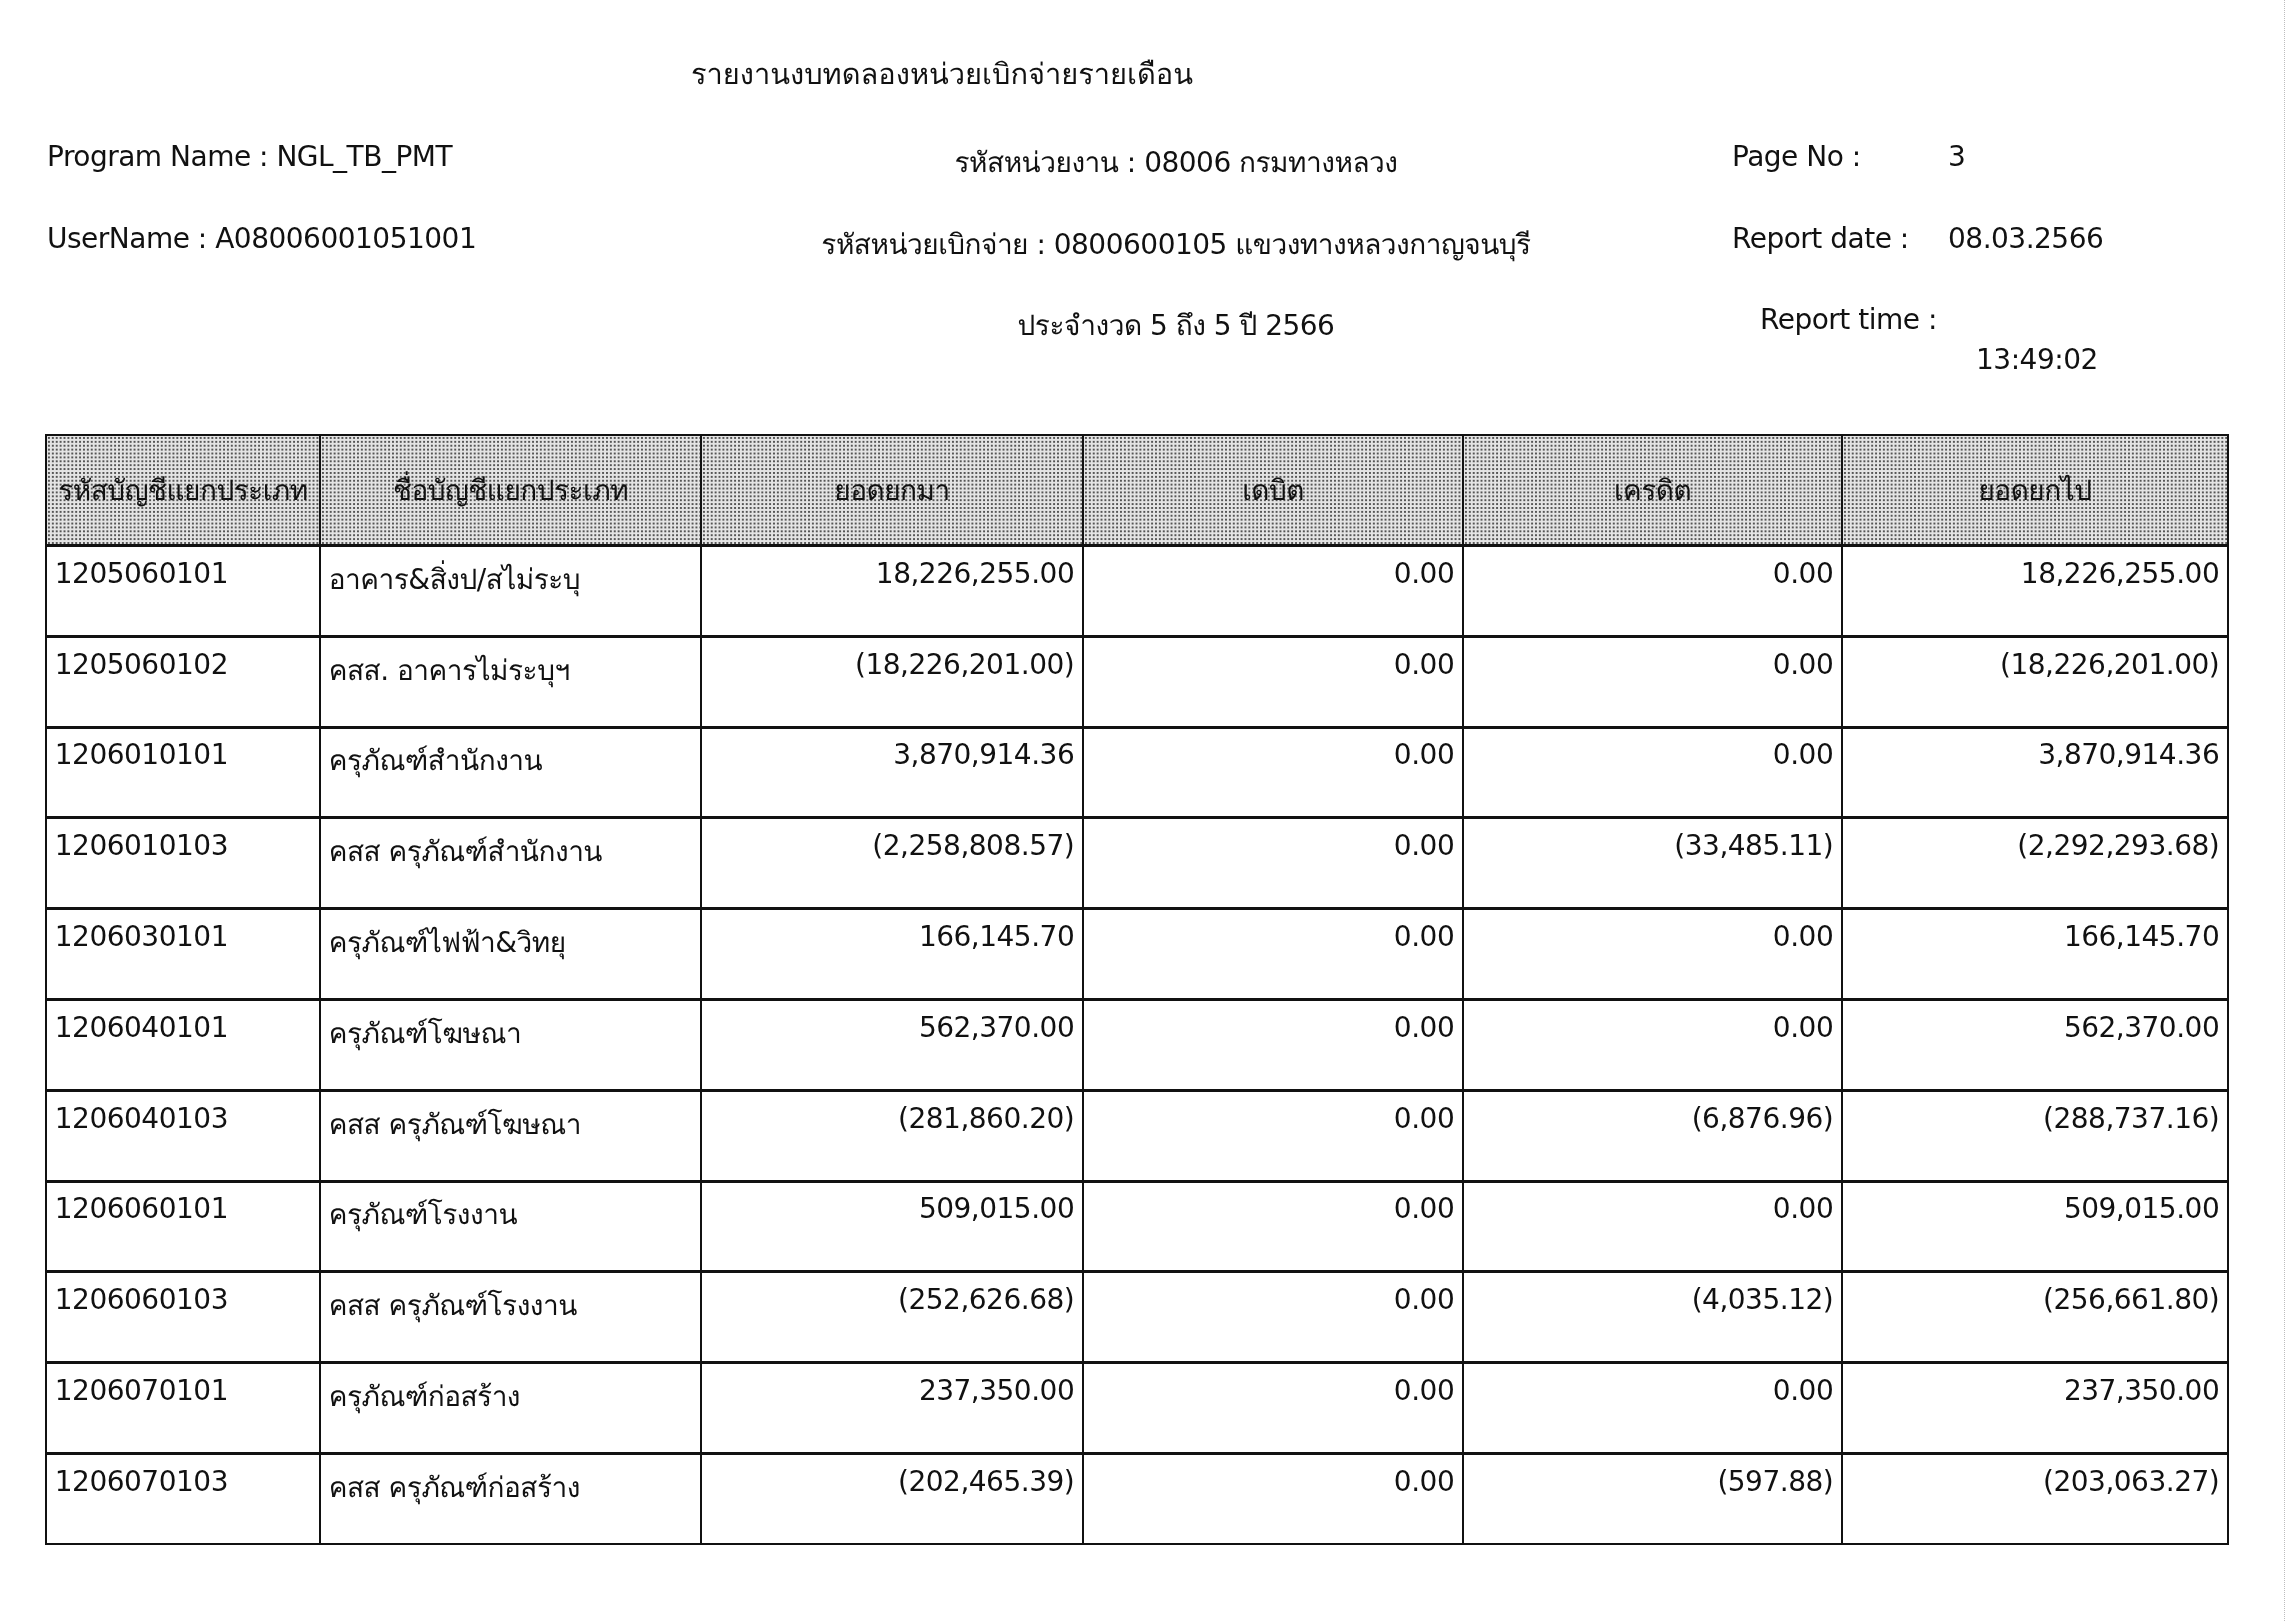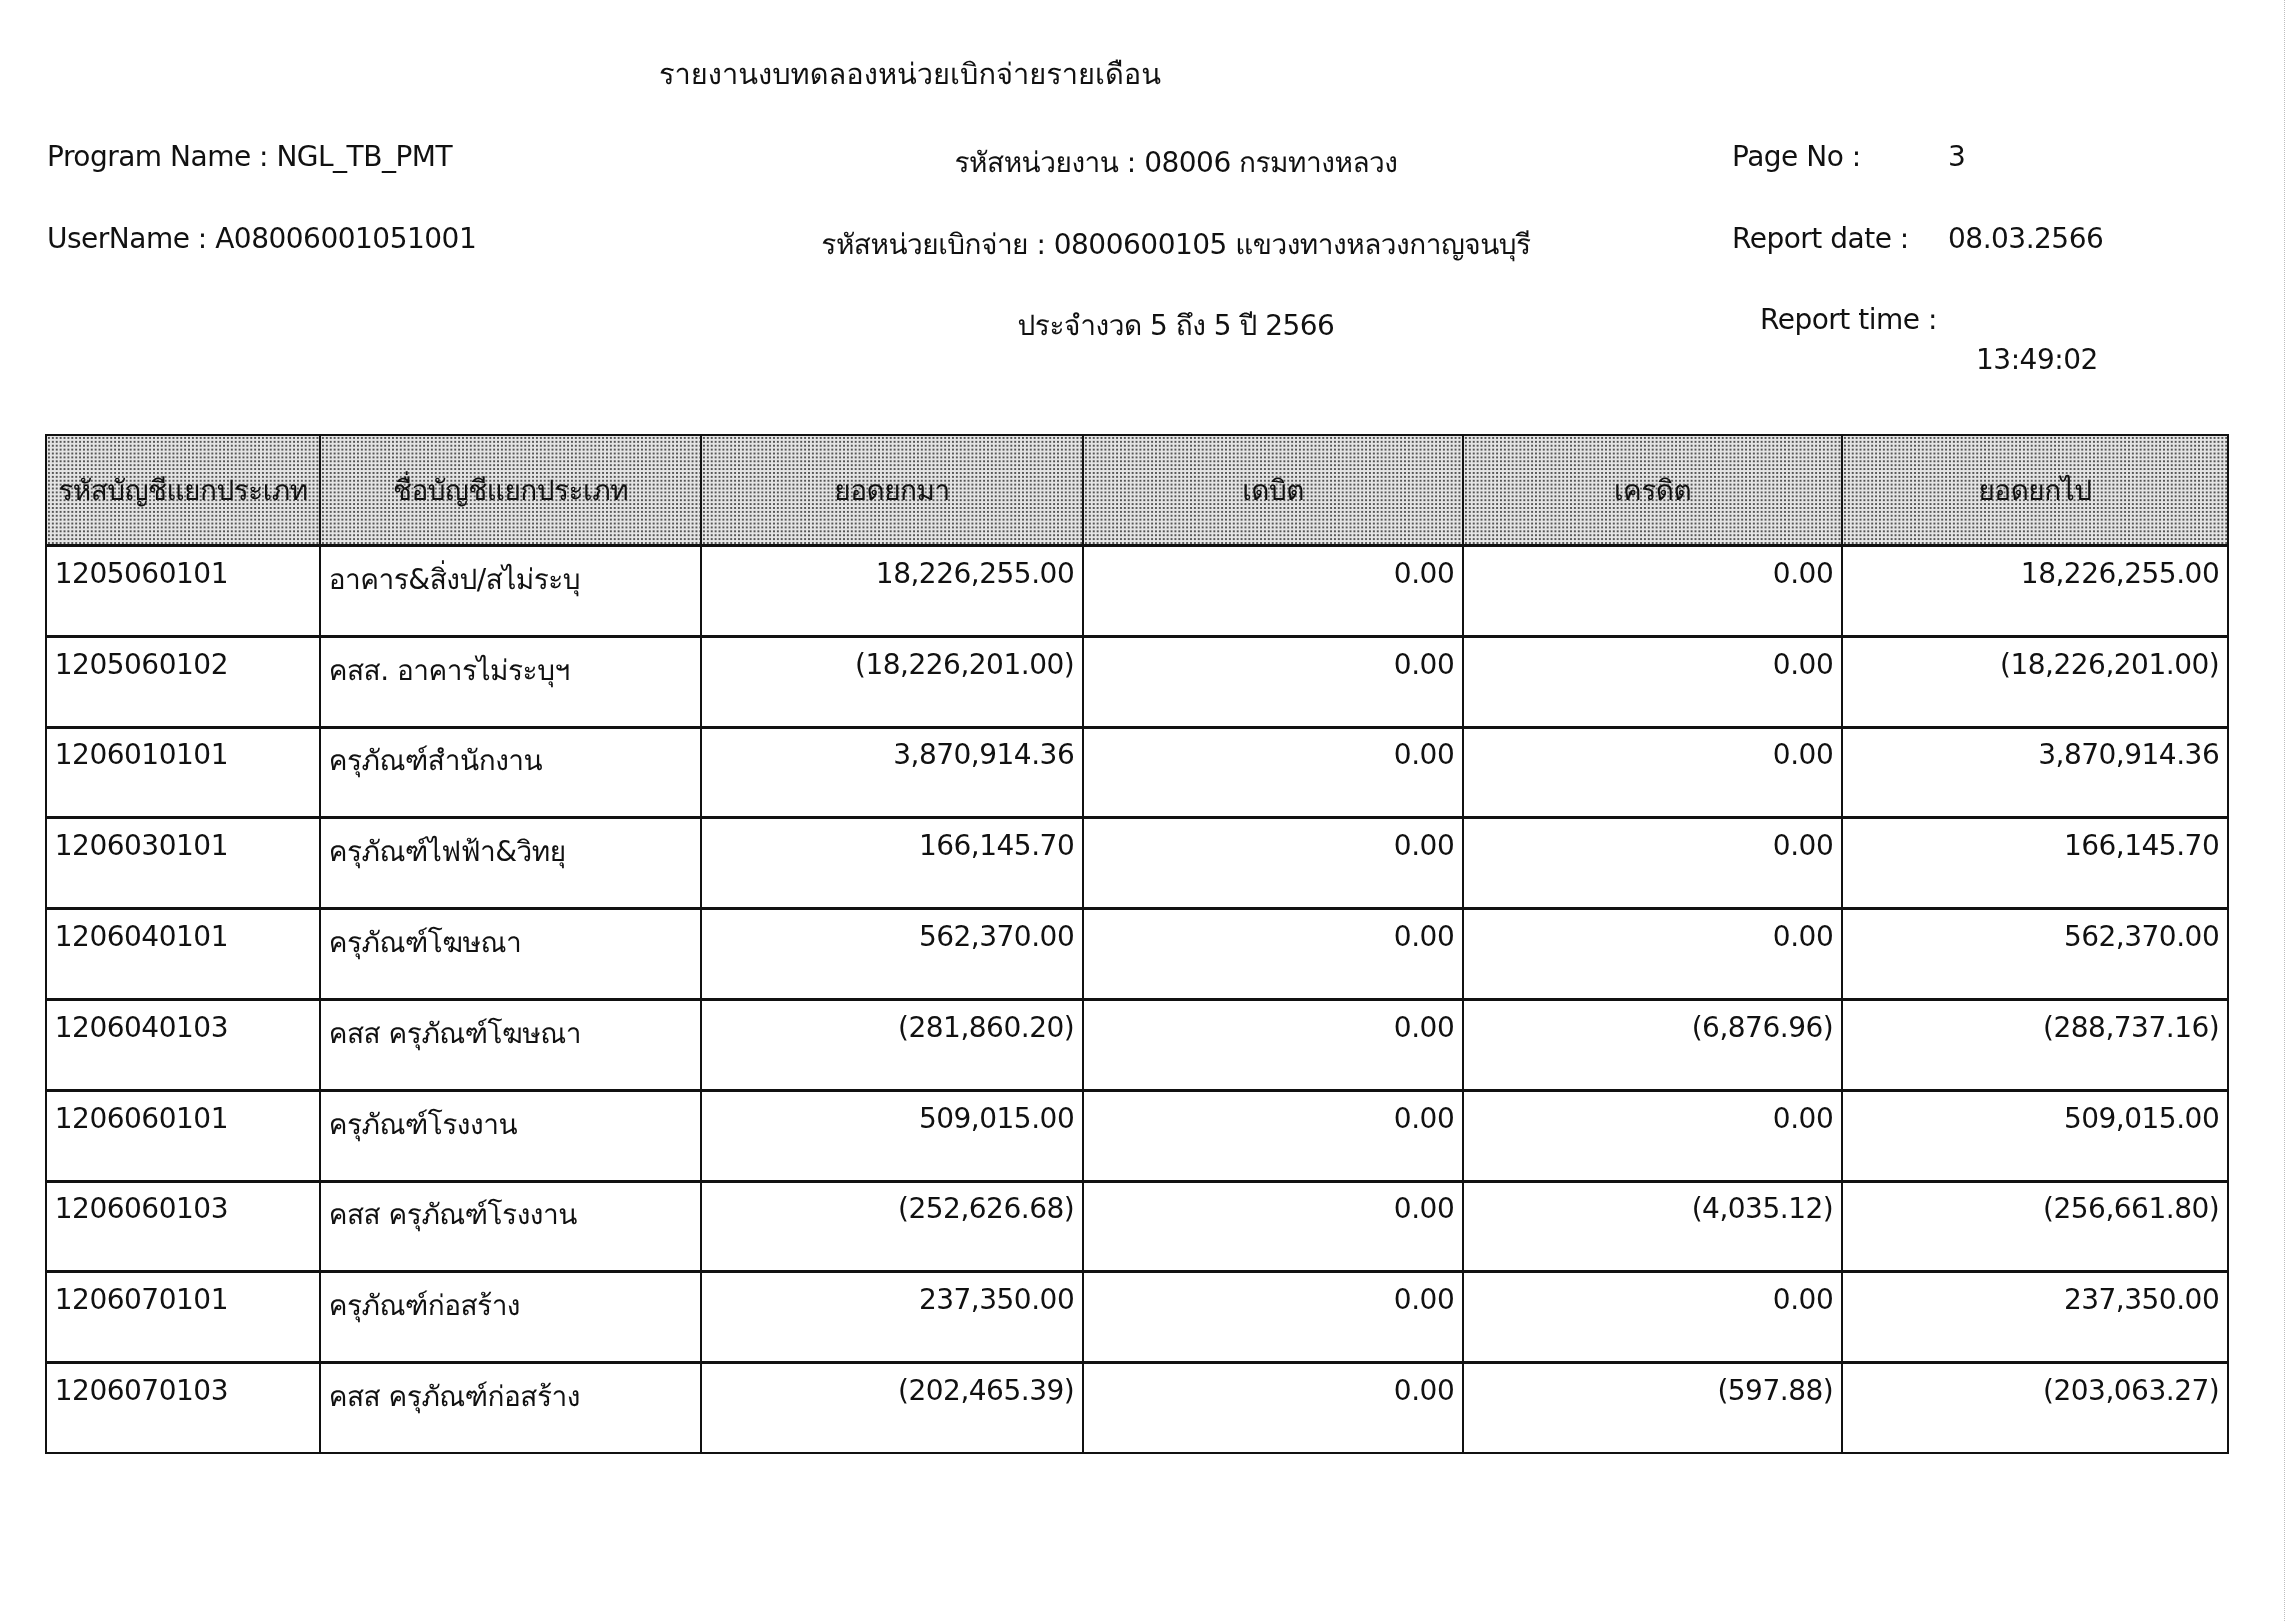--- a/index.html
+++ b/index.html
@@ -10,21 +10,21 @@
   body {
     width: 2293px;
     height: 1621px;
     position: relative;
     overflow: hidden;
     font-family: "DejaVu Sans", "Liberation Sans", sans-serif;
     color: #111111;
   }
   .abs { position: absolute; white-space: nowrap; }
   .hdr-text { font-size: 28px; letter-spacing: -0.5px; }
-  .title { left: 0; width: 1820px; top: 51px; text-align: center; font-size: 29px; }
+  .title { left: 0; width: 1820px; top: 51px; text-align: center; font-size: 29px; padding-left: 32px; }
   .center-line { left: 0; width: 2352px; text-align: center; }
 
   
   .scan-edge {
     position: absolute;
     left: 2284px;
     top: 0;
     width: 0;
     height: 1621px;
     border-left: 1px dotted #bdbdbd;
@@ -124,20 +124,28 @@
       </tr>
       <tr class="row">
         <td class="code">1206010101</td>
         <td class="name">ครุภัณฑ์สำนักงาน</td>
         <td class="num">3,870,914.36</td>
         <td class="num">0.00</td>
         <td class="num">0.00</td>
         <td class="num">3,870,914.36</td>
       </tr>
       <tr class="row">
+        <td class="code">1206010103</td>
+        <td class="name">คสส ครุภัณฑ์สำนักงาน</td>
+        <td class="num">(2,258,808.57)</td>
+        <td class="num">0.00</td>
+        <td class="num">(33,485.11)</td>
+        <td class="num">(2,292,293.68)</td>
+      </tr>
+      <tr class="row">
         <td class="code">1206030101</td>
         <td class="name">ครุภัณฑ์ไฟฟ้า&amp;วิทยุ</td>
         <td class="num">166,145.70</td>
         <td class="num">0.00</td>
         <td class="num">0.00</td>
         <td class="num">166,145.70</td>
       </tr>
       <tr class="row">
         <td class="code">1206040101</td>
         <td class="name">ครุภัณฑ์โฆษณา</td>

